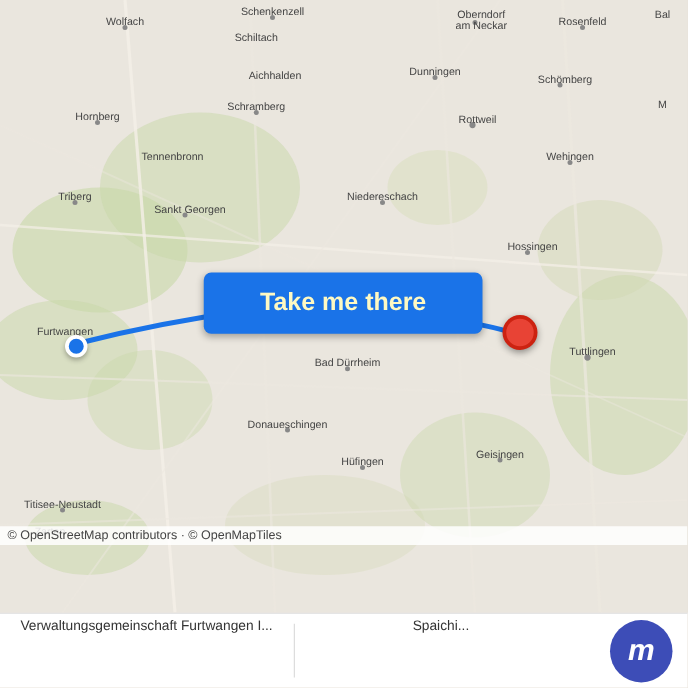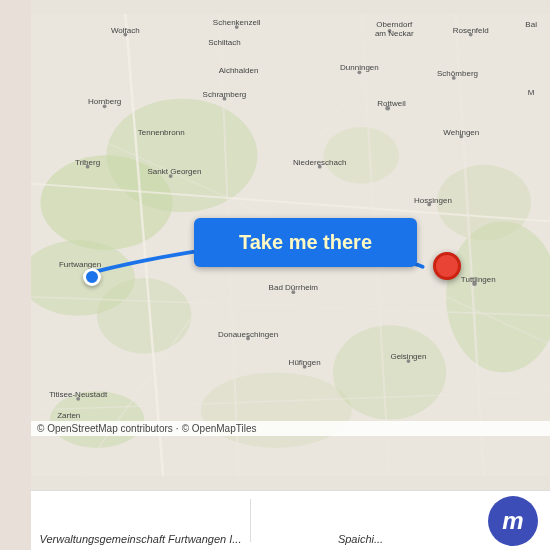--- a/index.html
+++ b/index.html
@@ -10,21 +10,20 @@
       font-family: Arial, sans-serif;
       background: #e8e0d8;
     }
 
     .container {
       width: 550px;
       height: 550px;
       position: relative;
       display: flex;
       flex-direction: column;
-      padding-left: 31px;
     }
 
     
     .map-area {
       flex: 1;
       position: relative;
       overflow: hidden;
       background: #e8e4dc;
     }
 
@@ -108,27 +107,26 @@
       align-items: stretch;
       border-top: 1px solid #ddd;
       flex-shrink: 0;
     }
 
     .bottom-item {
       flex: 1;
       display: flex;
       flex-direction: column;
       align-items: center;
-      justify-content: flex-end;
+      justify-content: flex-start;
       gap: 2px;
       cursor: pointer;
       padding: 4px 6px;
       border: none;
       background: transparent;
-      font-style: italic;
     }
 
     .bottom-item-text {
       font-size: 11px;
       color: #333;
       text-align: center;
       line-height: 1.2;
     }
 
     .bottom-divider {

